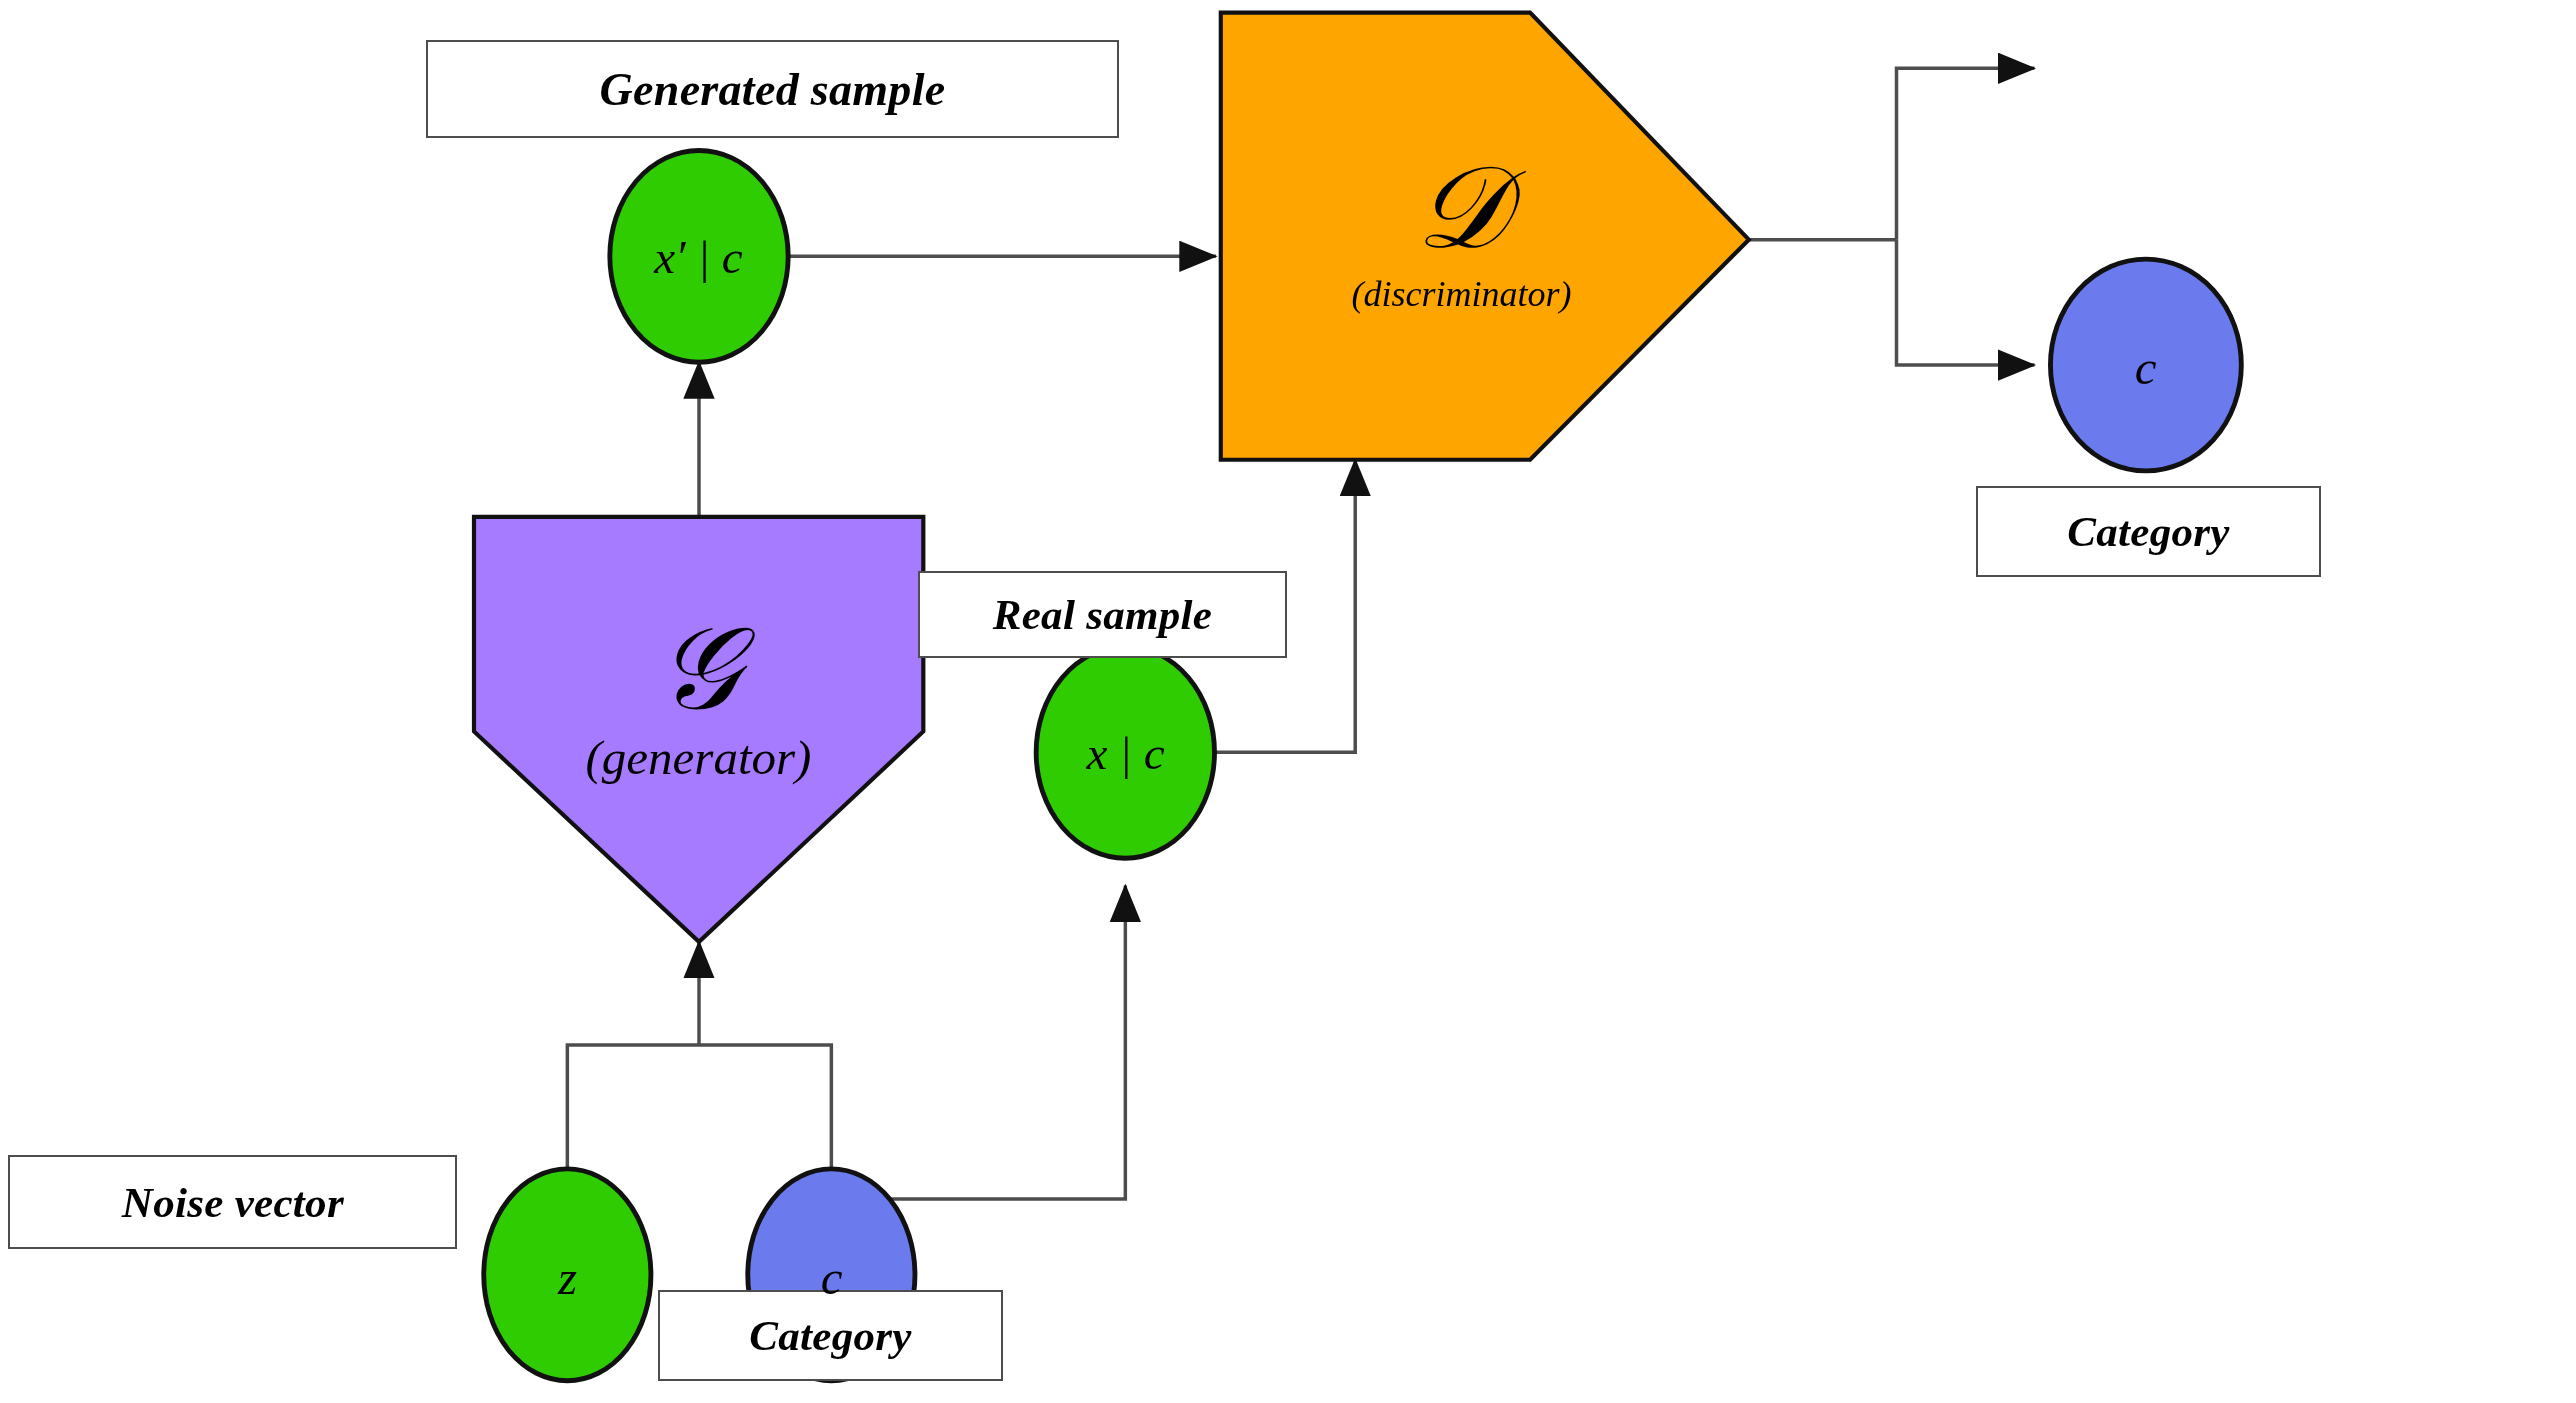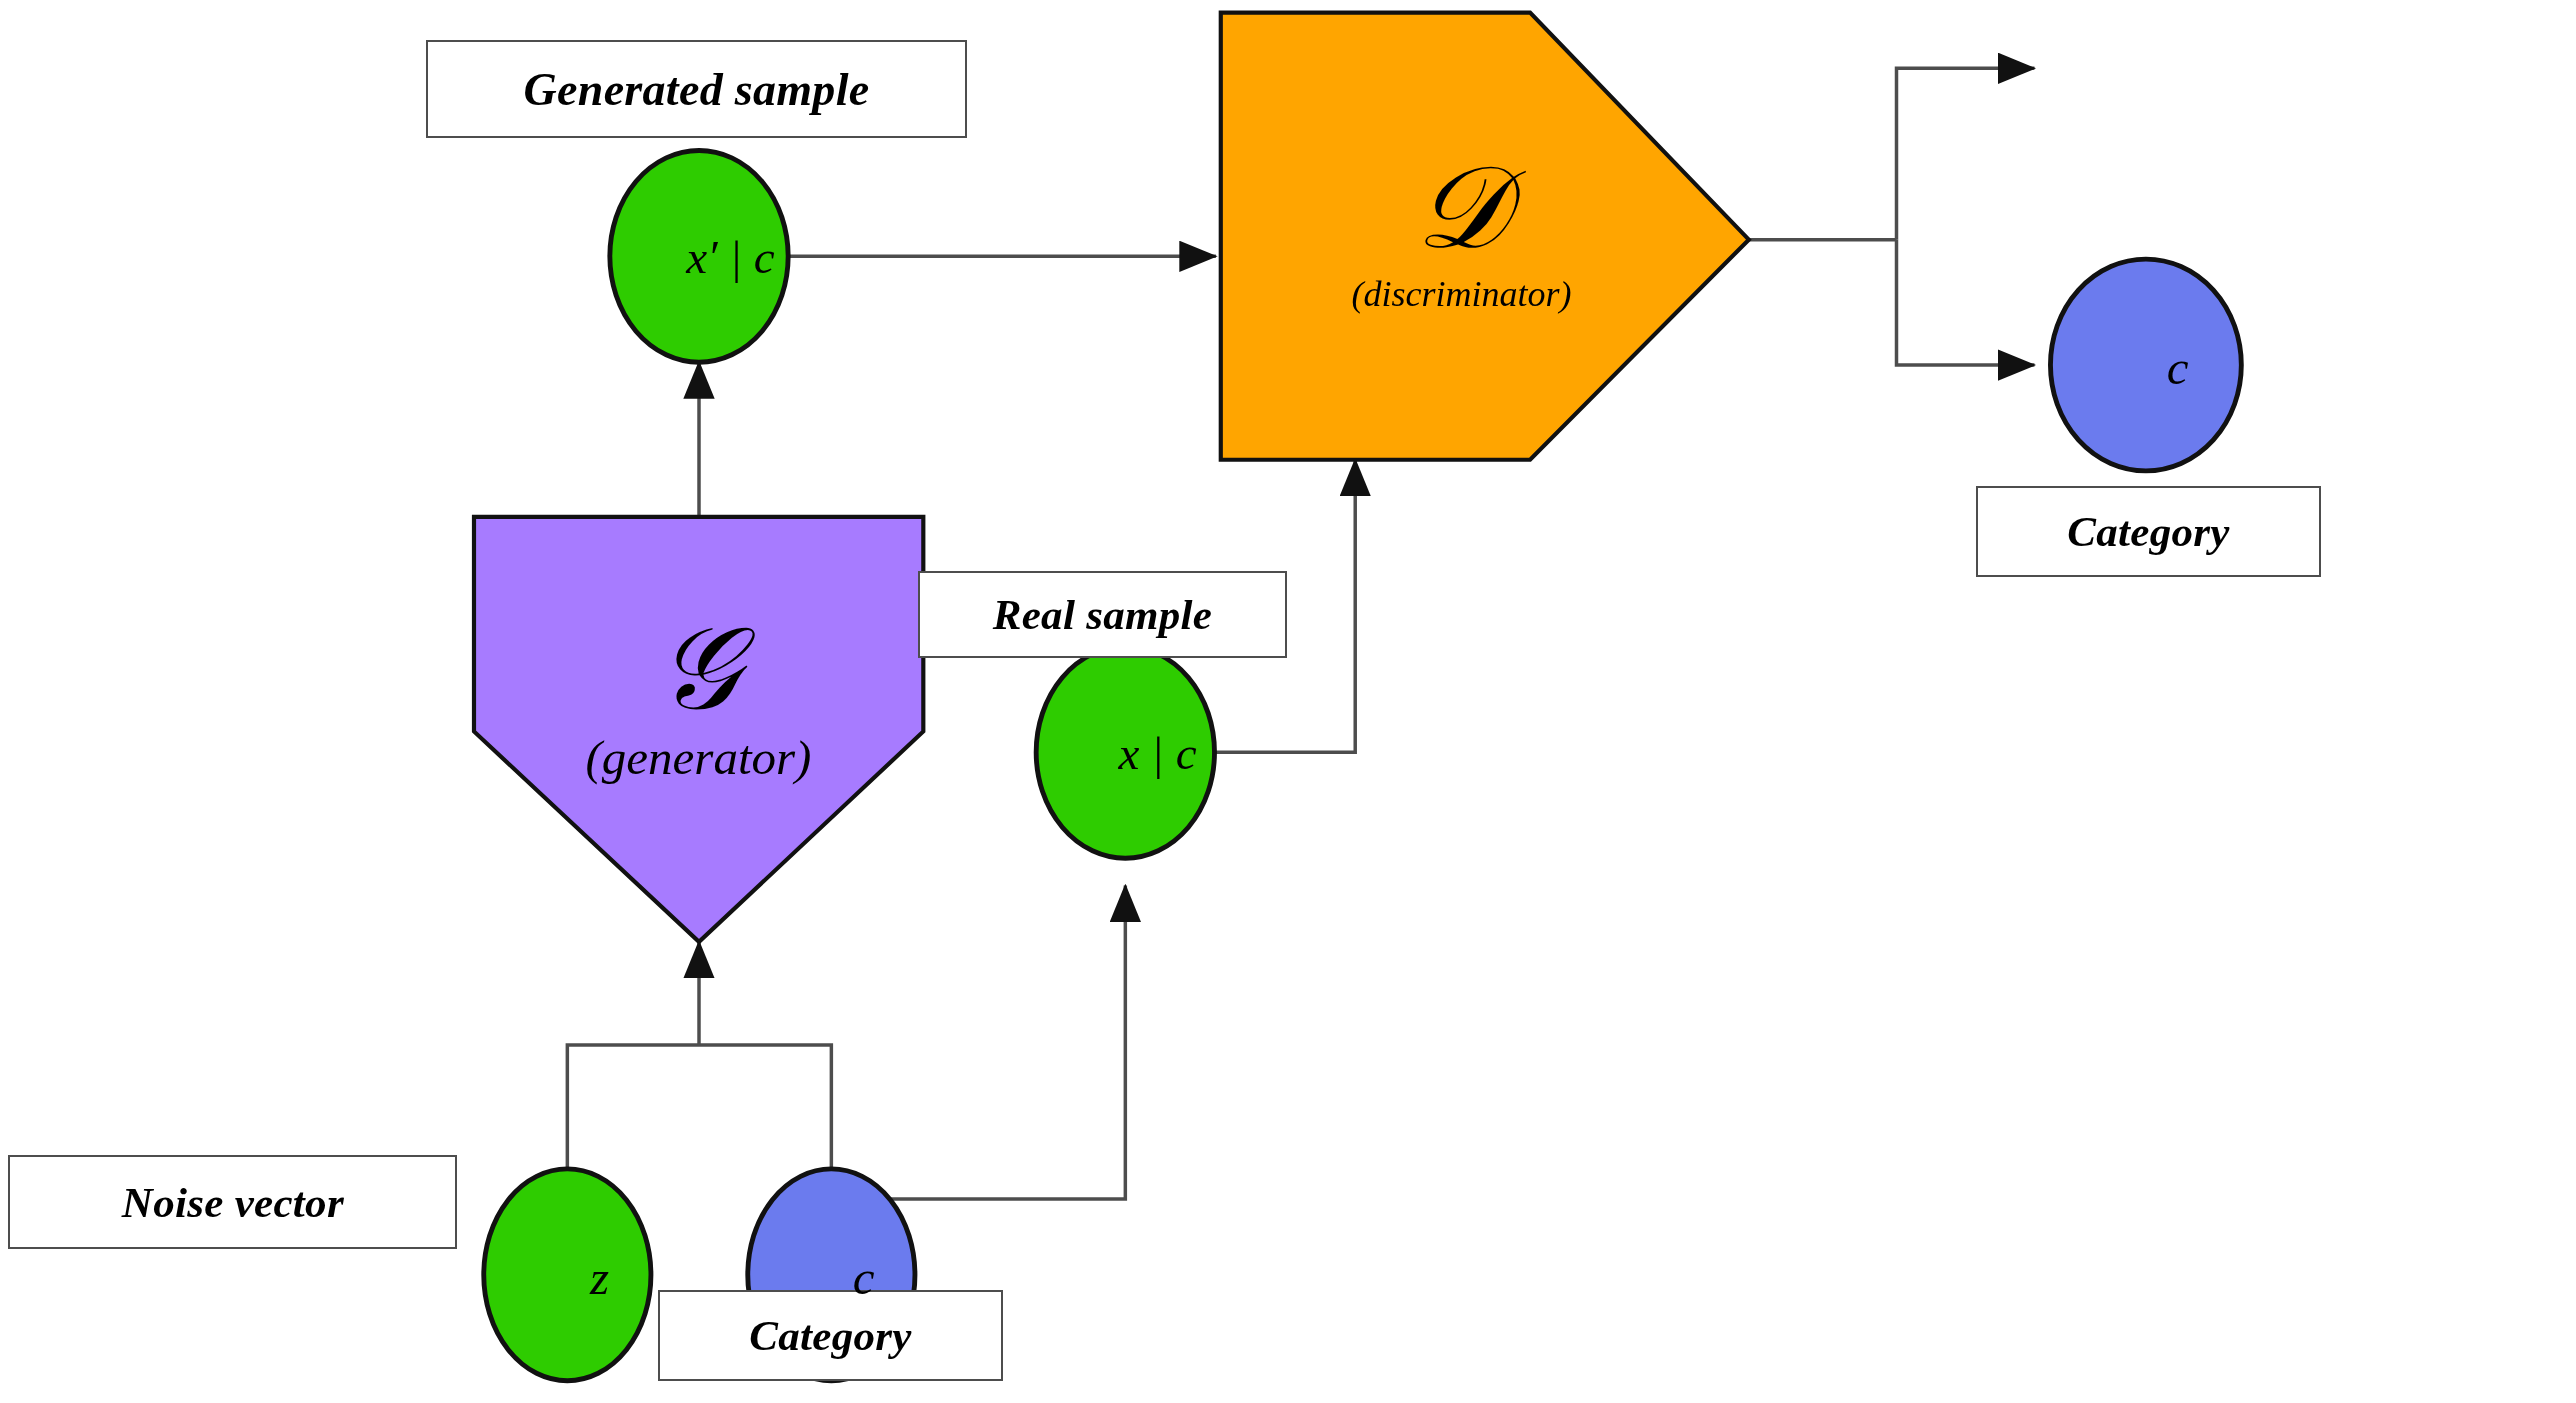--- a/index.html
+++ b/index.html
@@ -47,21 +47,21 @@
     position: absolute;
     display: flex;
     align-items: center;
     justify-content: center;
     font-family: "Liberation Serif", "DejaVu Serif", serif;
     font-style: italic;
     color: #000000;
     white-space: nowrap;
     pointer-events: none;
   }
-  .node-text.circle-label { font-weight: normal; padding-left: 32px; }
+  .node-text.circle-label { font-weight: normal; }
   .big-letter {
     font-family: "DejaVu Serif", "Liberation Serif", serif;
     font-style: italic;
     font-weight: normal;
     font-size: 105px;
     line-height: 1;
   }
   .paren-label {
     font-family: "Liberation Serif", "DejaVu Serif", serif;
     font-style: italic;
@@ -122,21 +122,21 @@
       <ellipse cx="1615" cy="1080" rx="128" ry="152" fill="#2ECC00" stroke="#111111" stroke-width="7"></ellipse>
 
       <ellipse cx="814" cy="1830" rx="120" ry="152" fill="#2ECC00" stroke="#111111" stroke-width="7"></ellipse>
 
       <ellipse cx="1193" cy="1830" rx="120" ry="152" fill="#6B7BEE" stroke="#111111" stroke-width="7"></ellipse>
 
       <ellipse cx="3080" cy="524" rx="137" ry="152" fill="#6B7BEE" stroke="#111111" stroke-width="7"></ellipse>
     </g>
   </svg>
 
-  <div class="label-box" style="left:426px; top:40px; width:541px; height:98px; font-size:46px;">Generated sample</div>
+  <div class="label-box" style="left:426px; top:40px; width:693px; height:98px; font-size:46px;">Generated sample</div>
 
   <div class="label-box" style="left:918px; top:571px; width:369px; height:87px; font-size:43px;">Real sample</div>
 
   <div class="label-box" style="left:8.4px; top:1146px; width:449px; height:94px; font-size:43px;margin-top:9px;">Noise vector</div>
 
   <div class="label-box" style="left:658px; top:1290px; width:345px; height:91px; font-size:43px;">Category</div>
 
 
   <div class="label-box" style="left:1976px; top:486px; width:345px; height:91px; font-size:43px;">Category</div>
 

